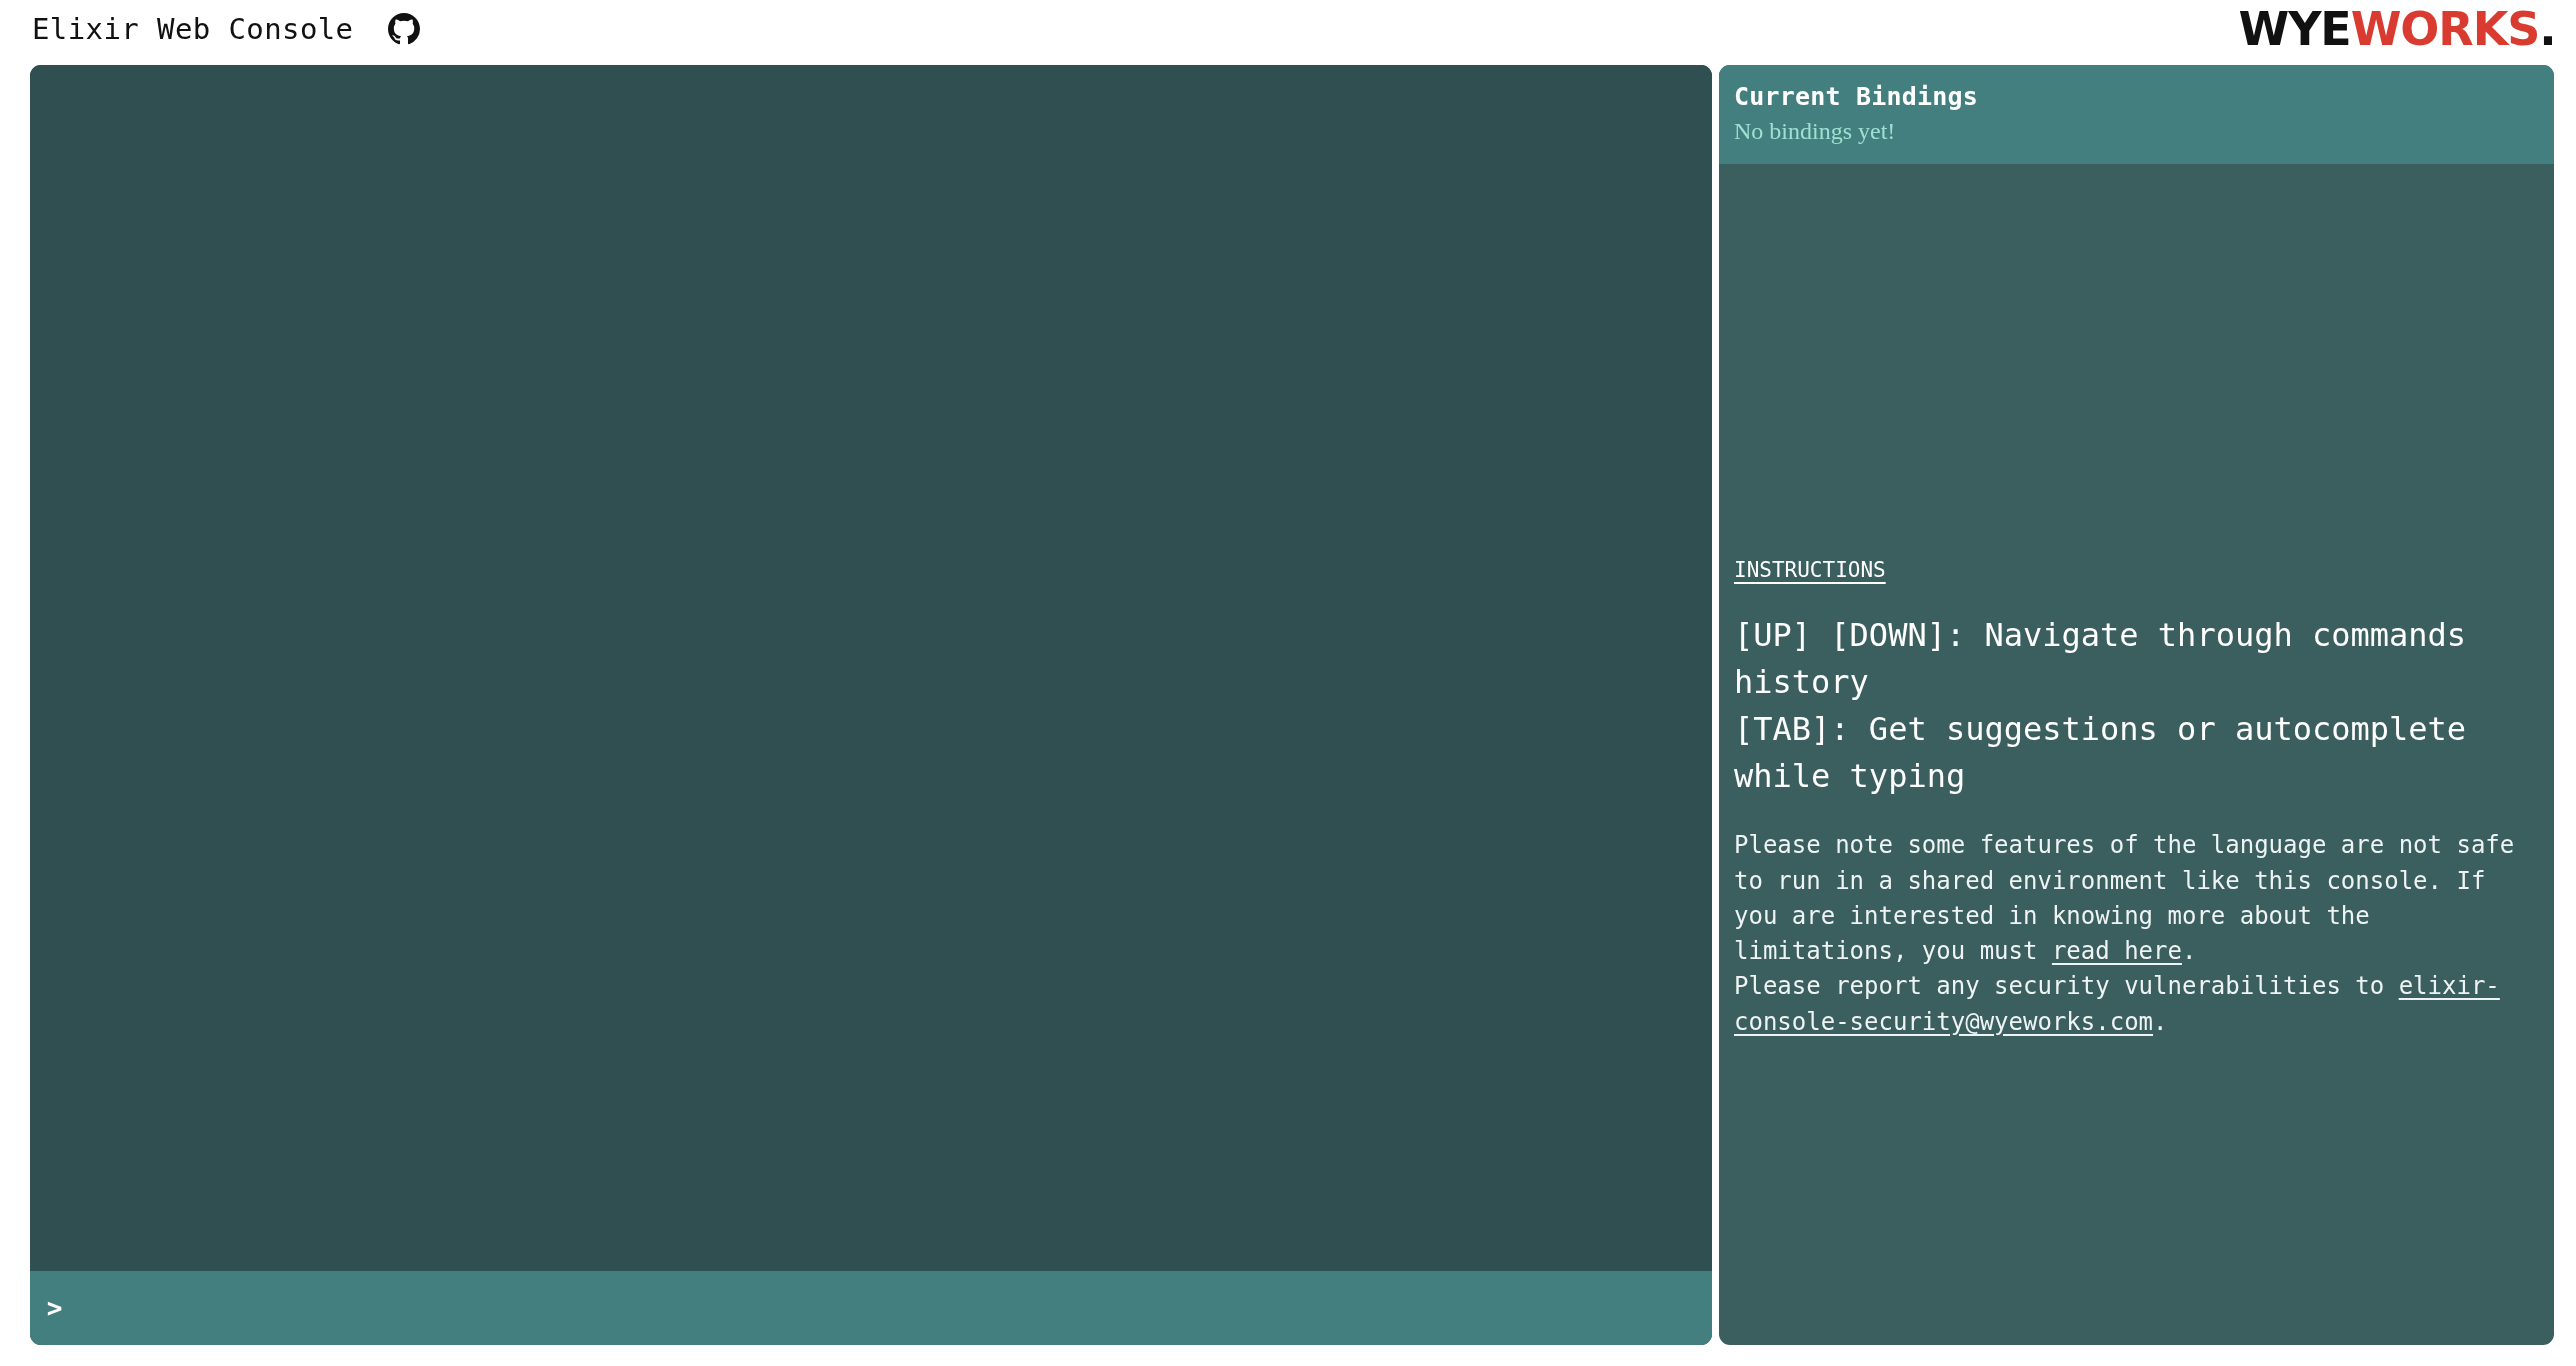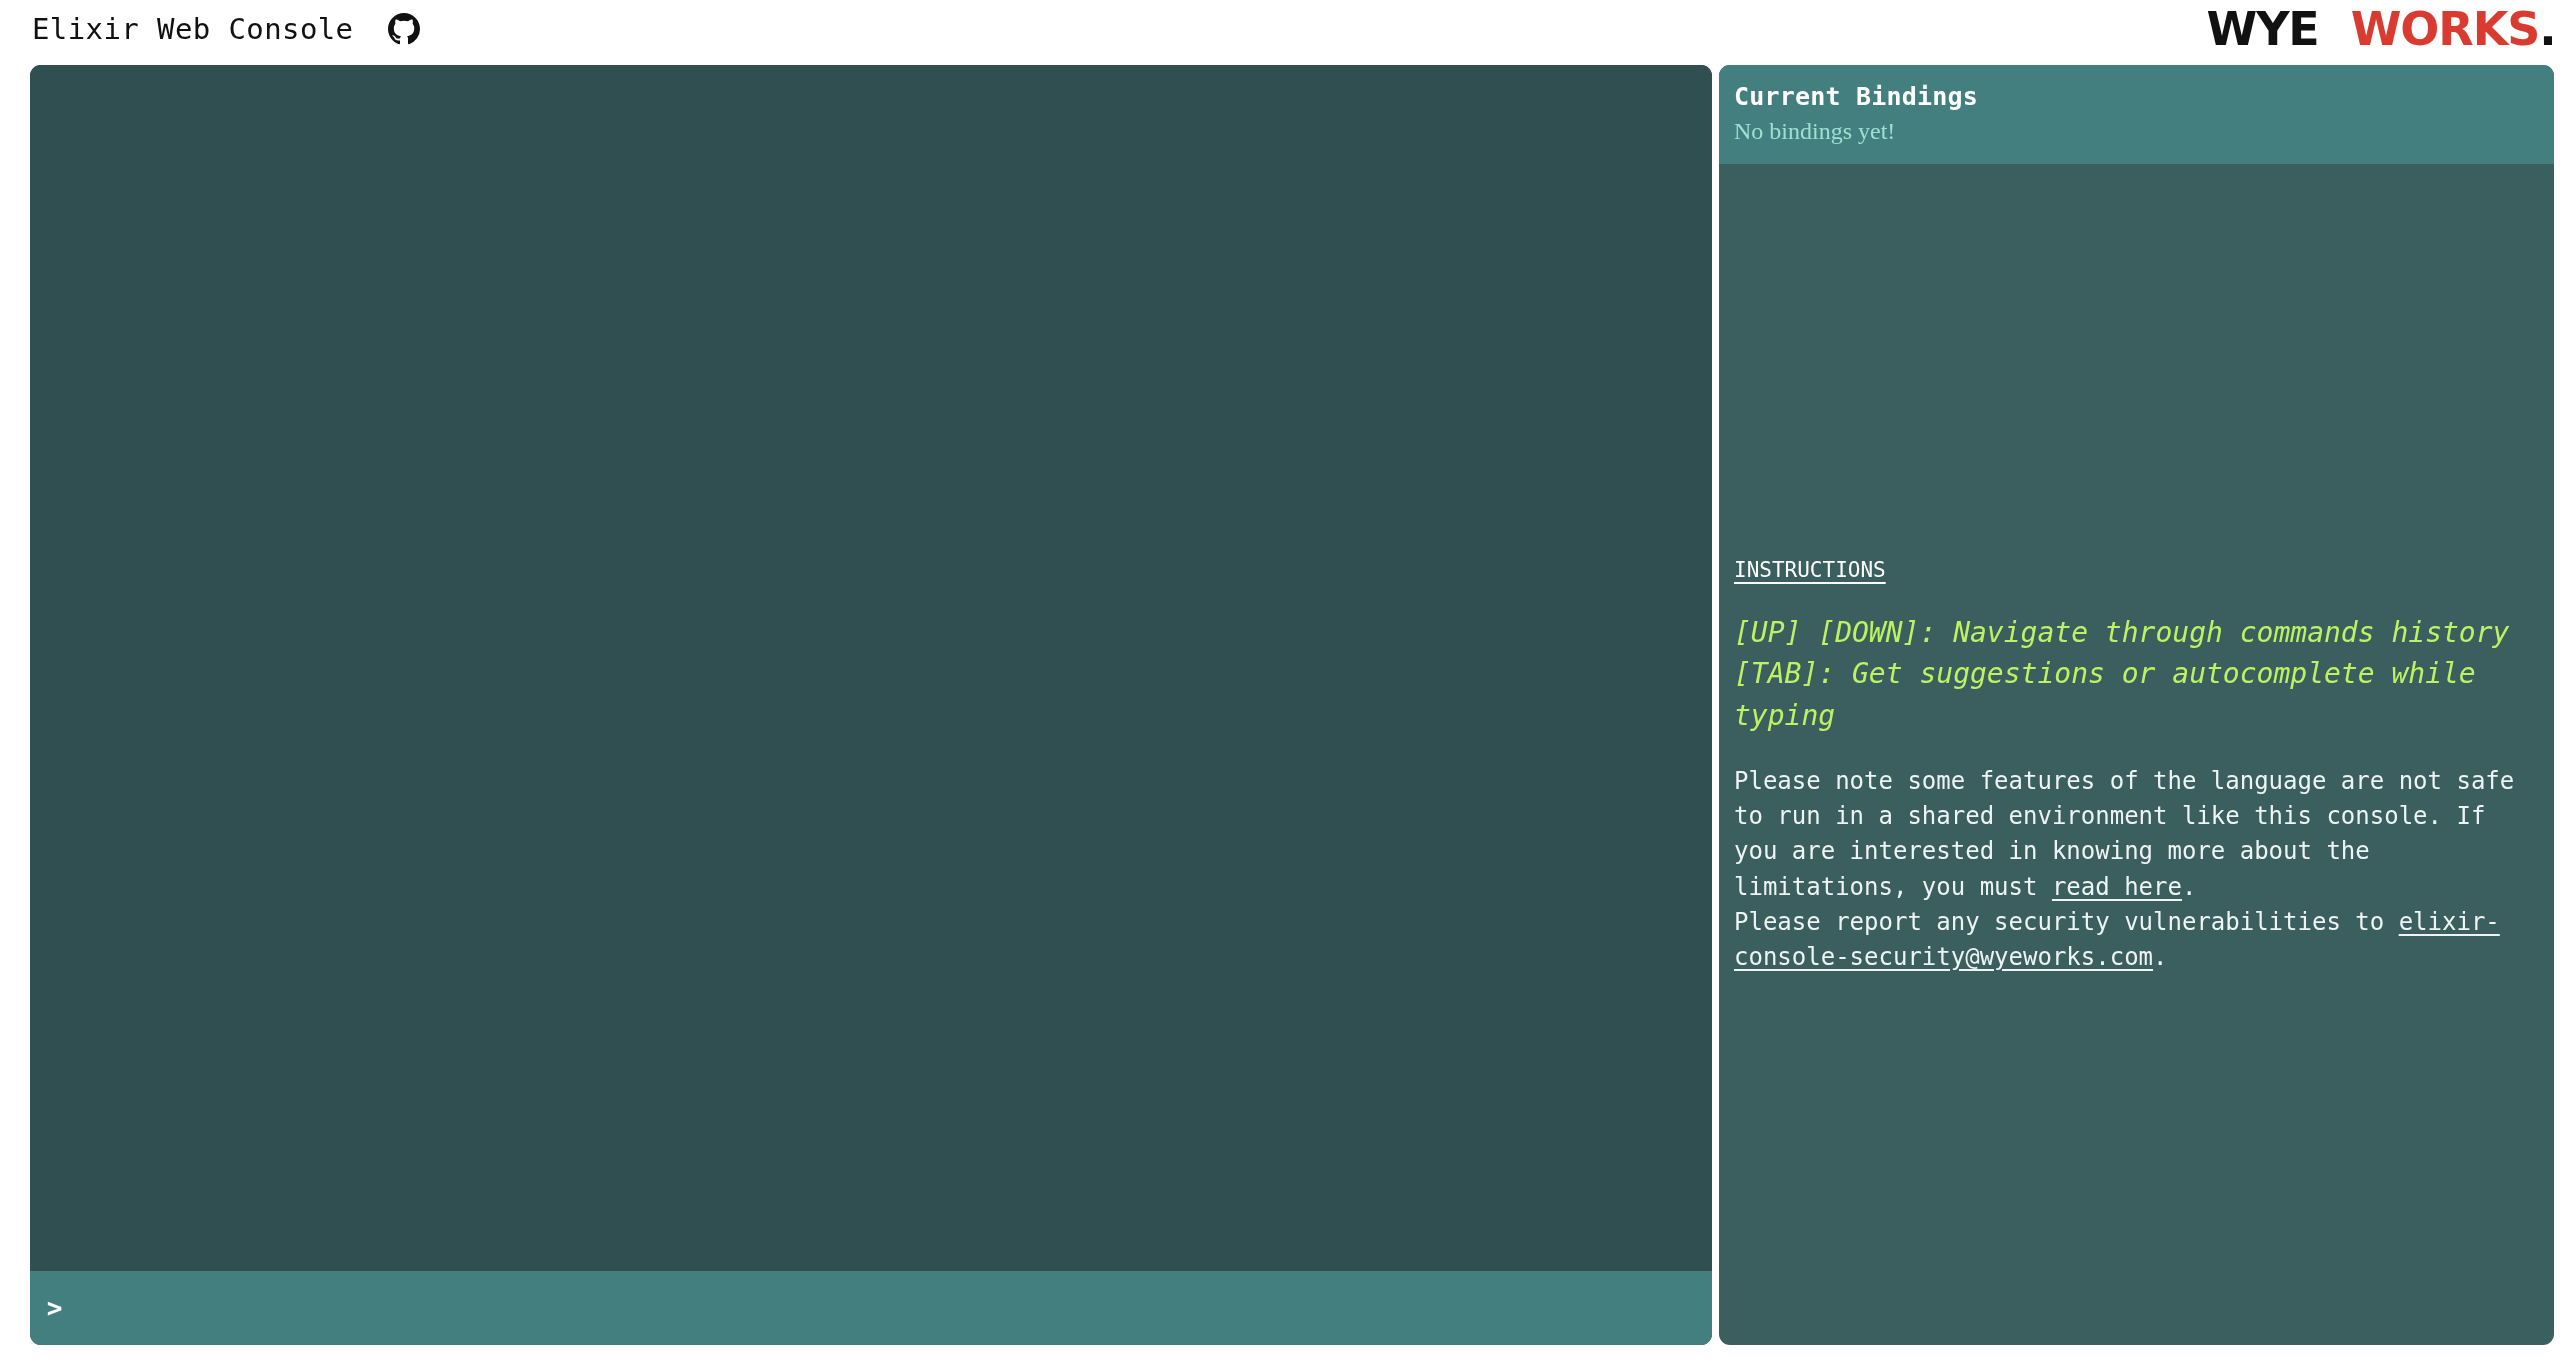--- a/index.html
+++ b/index.html
@@ -56,21 +56,21 @@
     height: 58px;
     display: flex;
     align-items: center;
     font-family: "DejaVu Sans", "Liberation Sans", sans-serif;
     font-weight: 900;
     font-size: 46px;
     letter-spacing: -1.1px;
     line-height: 1;
   }
   .logo-wye    { color: #111111; }
-  .logo-works  { color: #d93b30; margin-left: 32px; }
+  .logo-works  { color: #d93b30; }
   .logo-dot    { color: #111111; }
 
   
   #console-panel {
     position: absolute;
     left: 30px;
     top: 65px;
     width: 1682px;
     height: 1280px;
     border-radius: 11px;
@@ -173,26 +173,25 @@
     font-size: 21px;
     line-height: 1.3;
     color: #ffffff;
     text-decoration: underline;
     text-underline-offset: 4.6px;
     margin-bottom: 28px;
     display: inline-block;
   }
 
   .help-block {
-    font-size: 28px;
+    font-size: 32px;
     line-height: 1.47;
-    color: #bef264;
+    color: #ffffff;
     margin-bottom: 28px;
     white-space: pre-wrap;
-    font-style: italic;
   }
 
   .help-block.tight { margin-bottom: 33px; }
 
   .sec-heading-wrap { margin-top: 5.6px; }
 
   .help-link {
     color: #eef4f3;
     text-decoration: underline;
     text-underline-offset: 3.7px;

